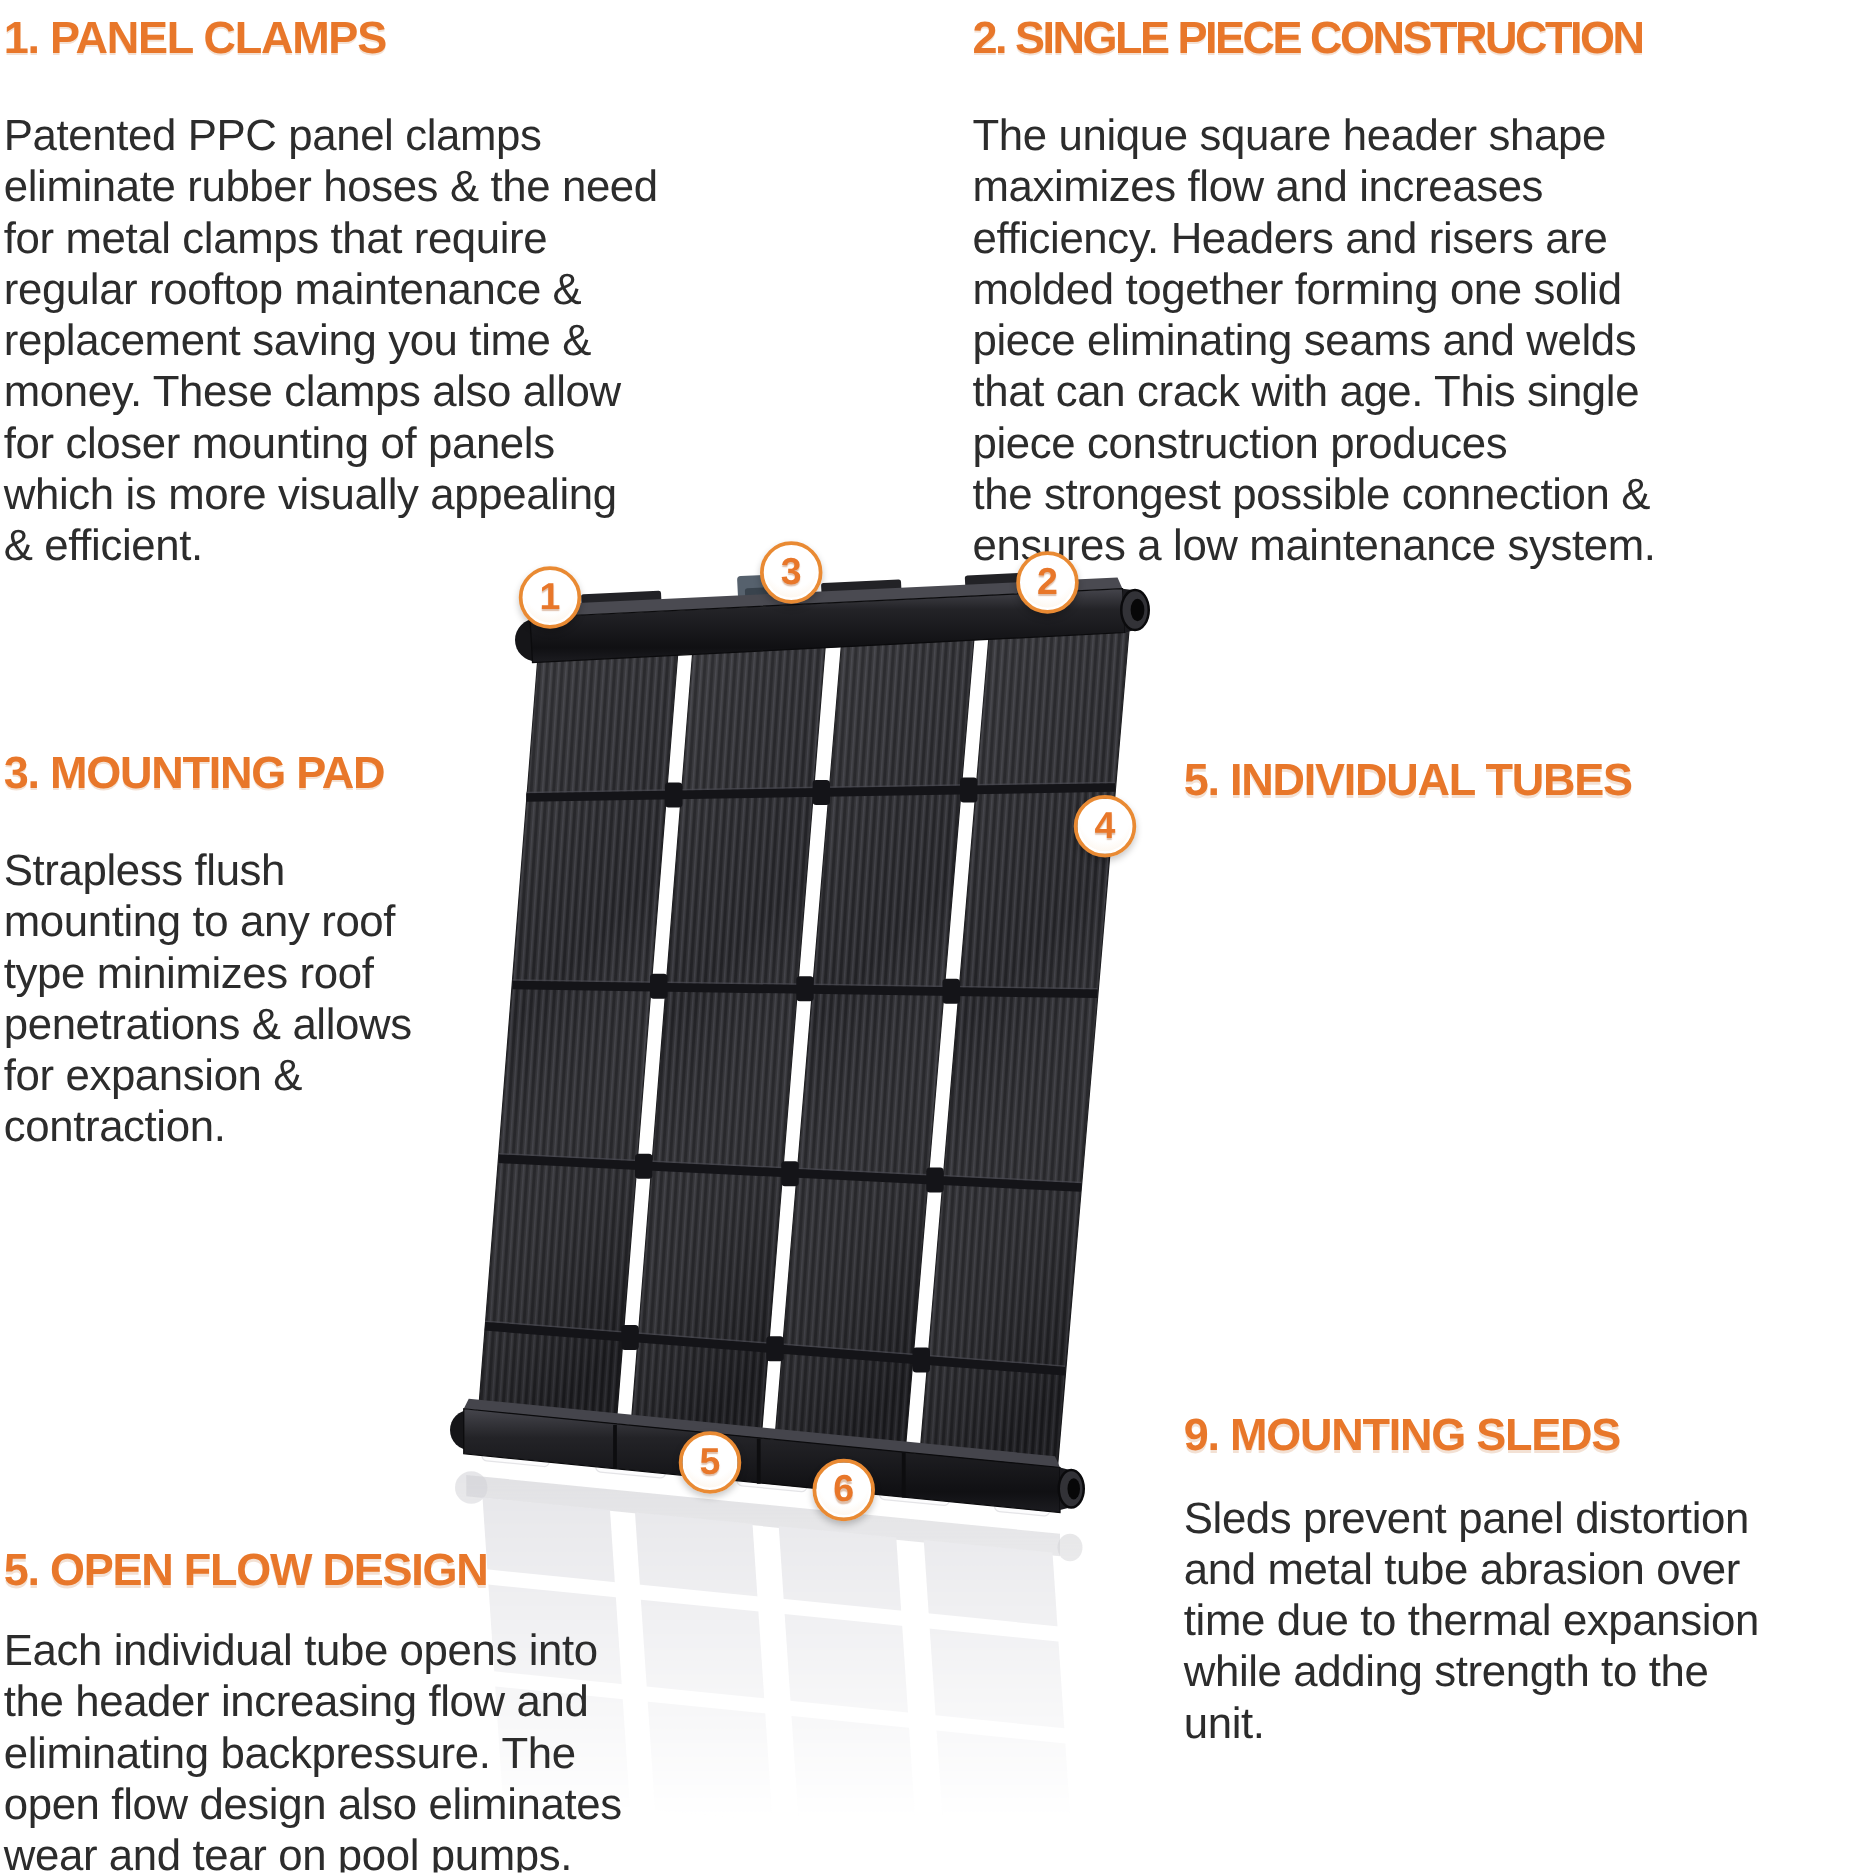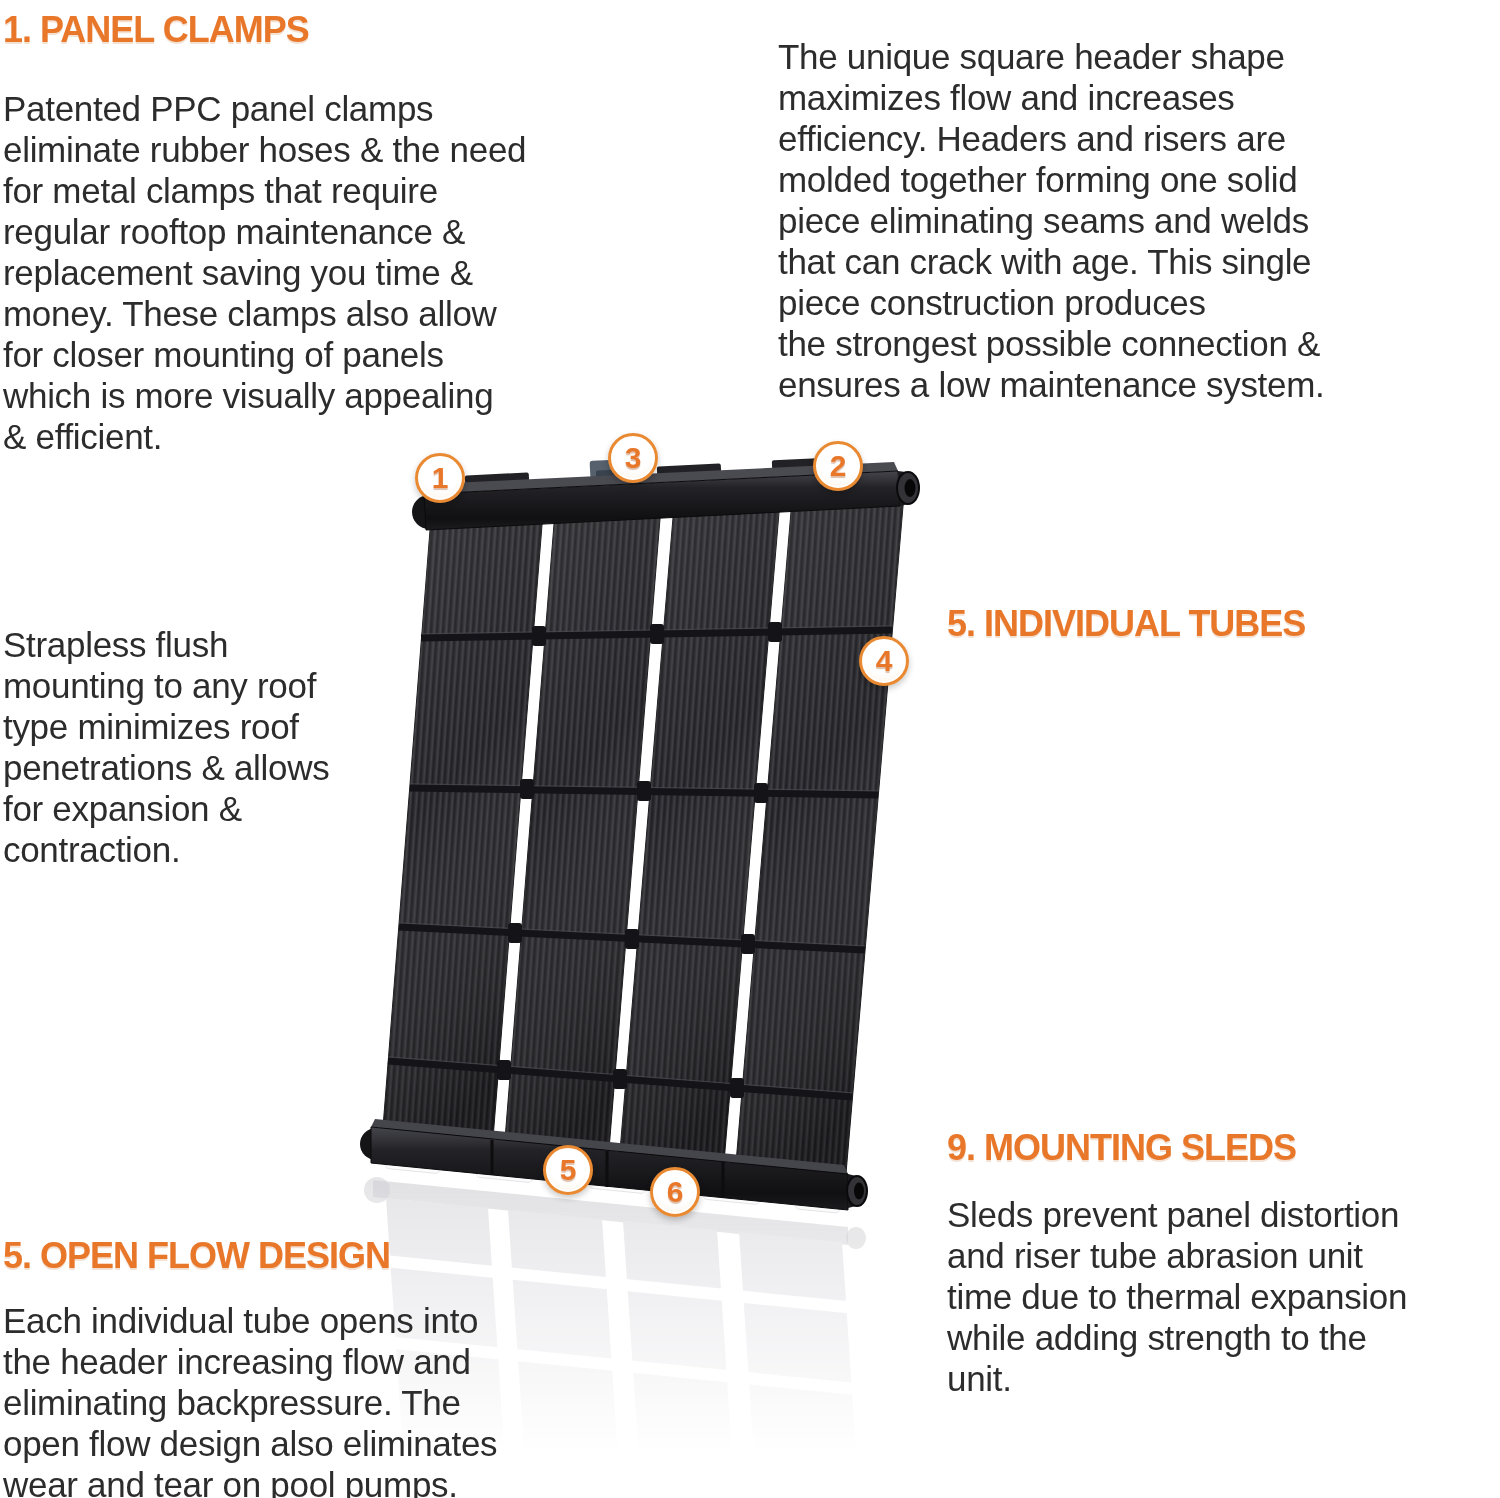--- a/index.html
+++ b/index.html
@@ -178,32 +178,34 @@
 for metal clamps that require
 regular rooftop maintenance &amp;
 replacement saving you time &amp;
 money. These clamps also allow
 for closer mounting of panels
 which is more visually appealing
 &amp; efficient.</div>
 </div>
 
 <div class="section s2">
+  <div class="sec-title">2. SINGLE PIECE CONSTRUCTION</div>
   <div class="sec-body">The unique square header shape
 maximizes flow and increases
 efficiency. Headers and risers are
 molded together forming one solid
 piece eliminating seams and welds
 that can crack with age. This single
 piece construction produces
 the strongest possible connection &amp;
 ensures a low maintenance system.</div>
 </div>
 
 <div class="section s3">
+  <div class="sec-title">3. MOUNTING PAD</div>
   <div class="sec-body">Strapless flush
 mounting to any roof
 type minimizes roof
 penetrations &amp; allows
 for expansion &amp;
 contraction.</div>
 </div>
 
 <div class="section s4">
   <div class="sec-title">5. INDIVIDUAL TUBES</div>
@@ -214,21 +216,21 @@
   <div class="sec-body">Each individual tube opens into
 the header increasing flow and
 eliminating backpressure. The
 open flow design also eliminates
 wear and tear on pool pumps.</div>
 </div>
 
 <div class="section s6">
   <div class="sec-title">9. MOUNTING SLEDS</div>
   <div class="sec-body">Sleds prevent panel distortion
-and riser tube abrasion unit
+and metal tube abrasion over
 time due to thermal expansion
 while adding strength to the
 unit.</div>
 </div>
 
 <div class="badge badge-1">1</div>
 <div class="badge badge-2">2</div>
 <div class="badge badge-3">3</div>
 <div class="badge badge-4">4</div>
 <div class="badge badge-5">5</div>

